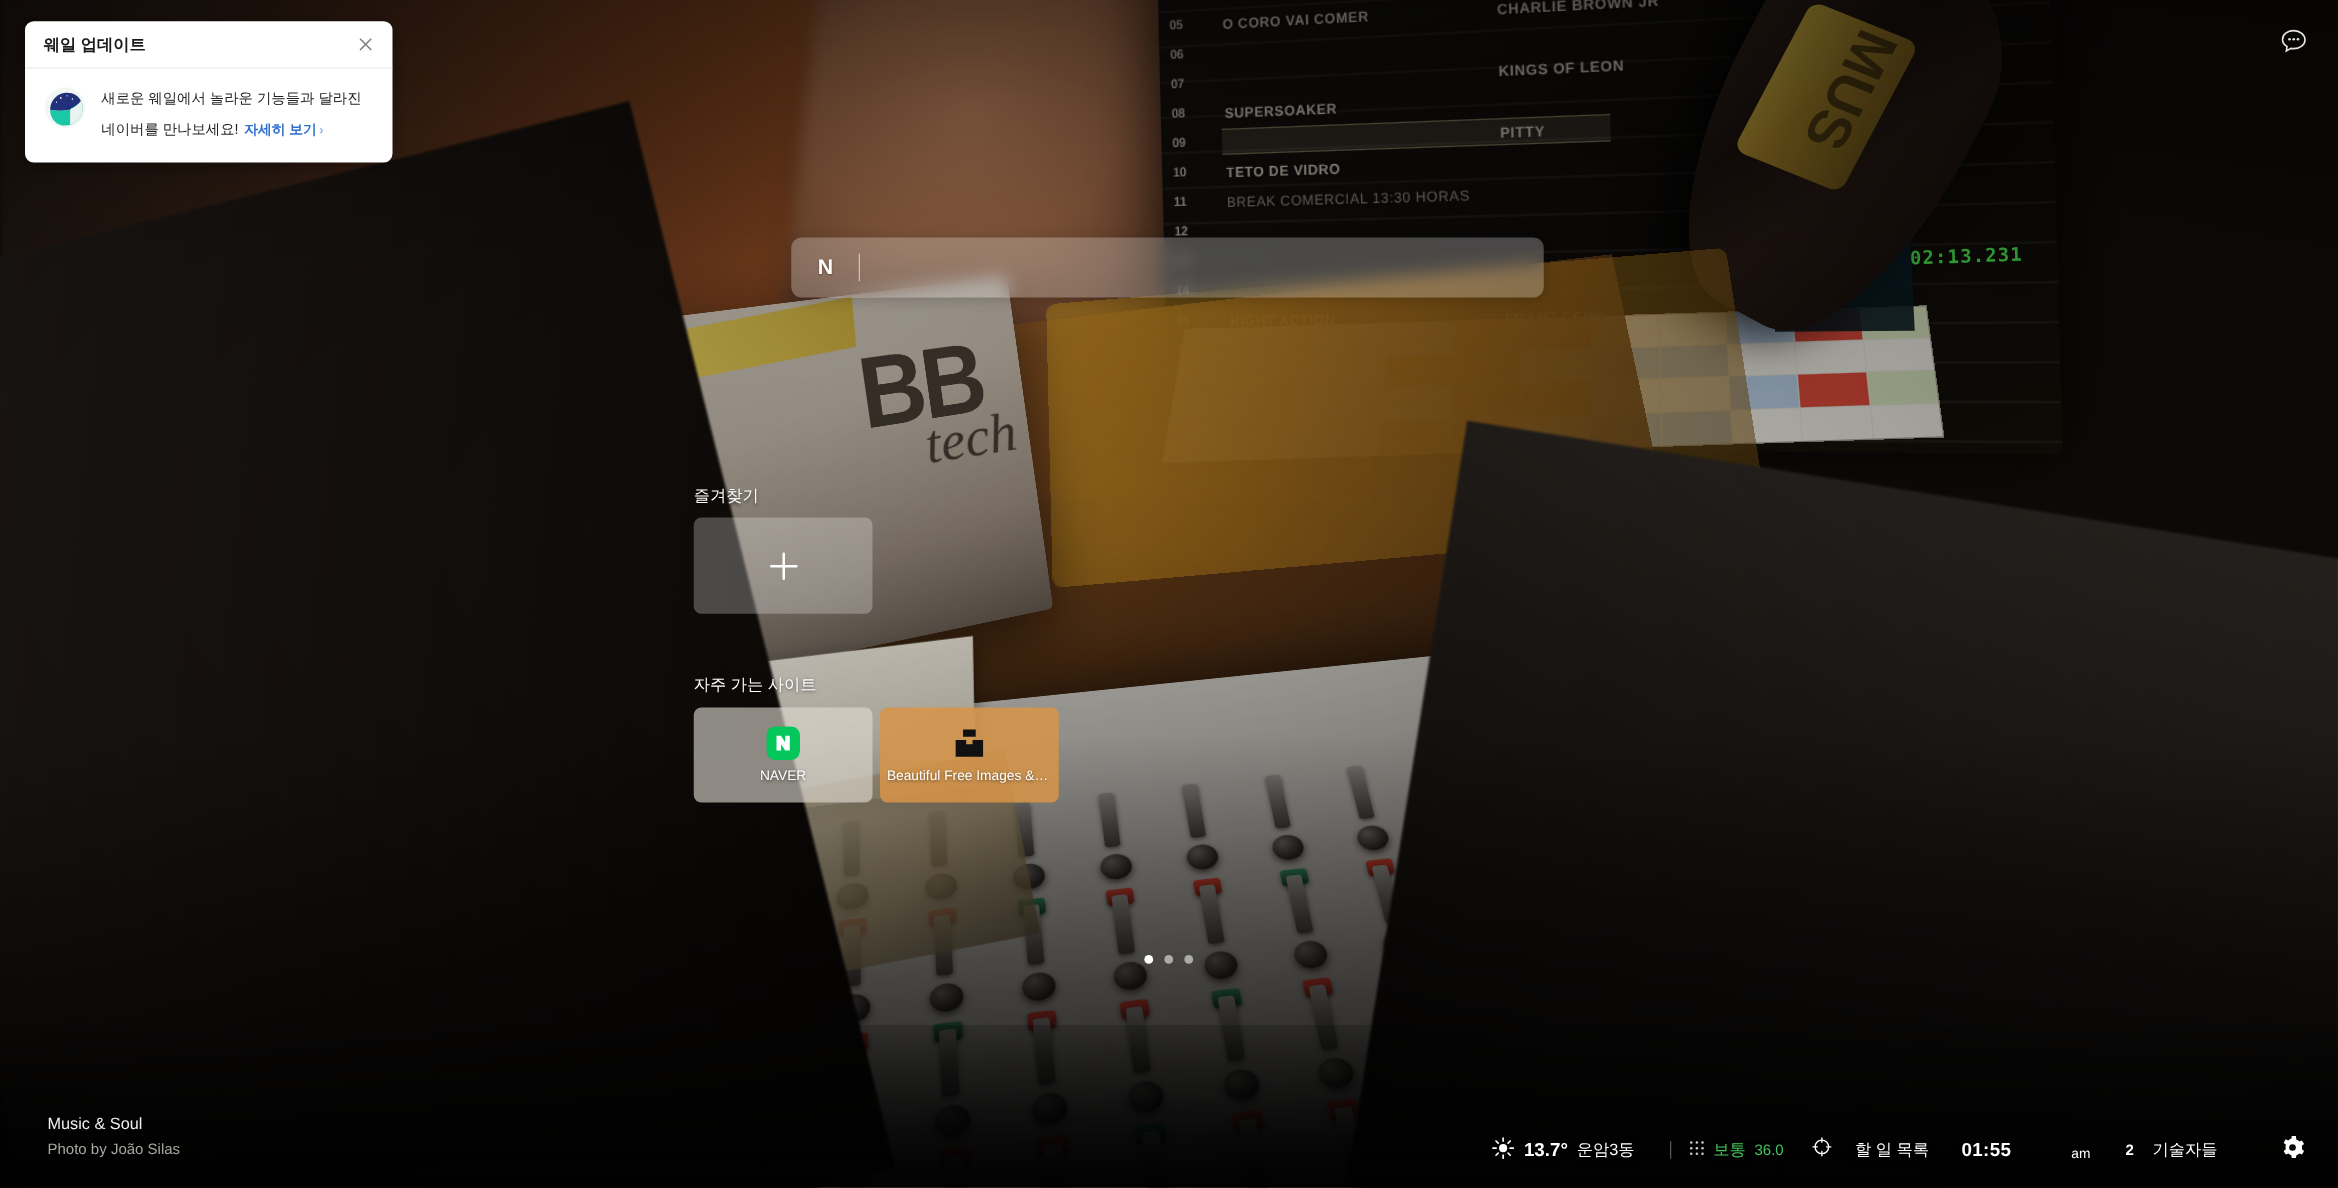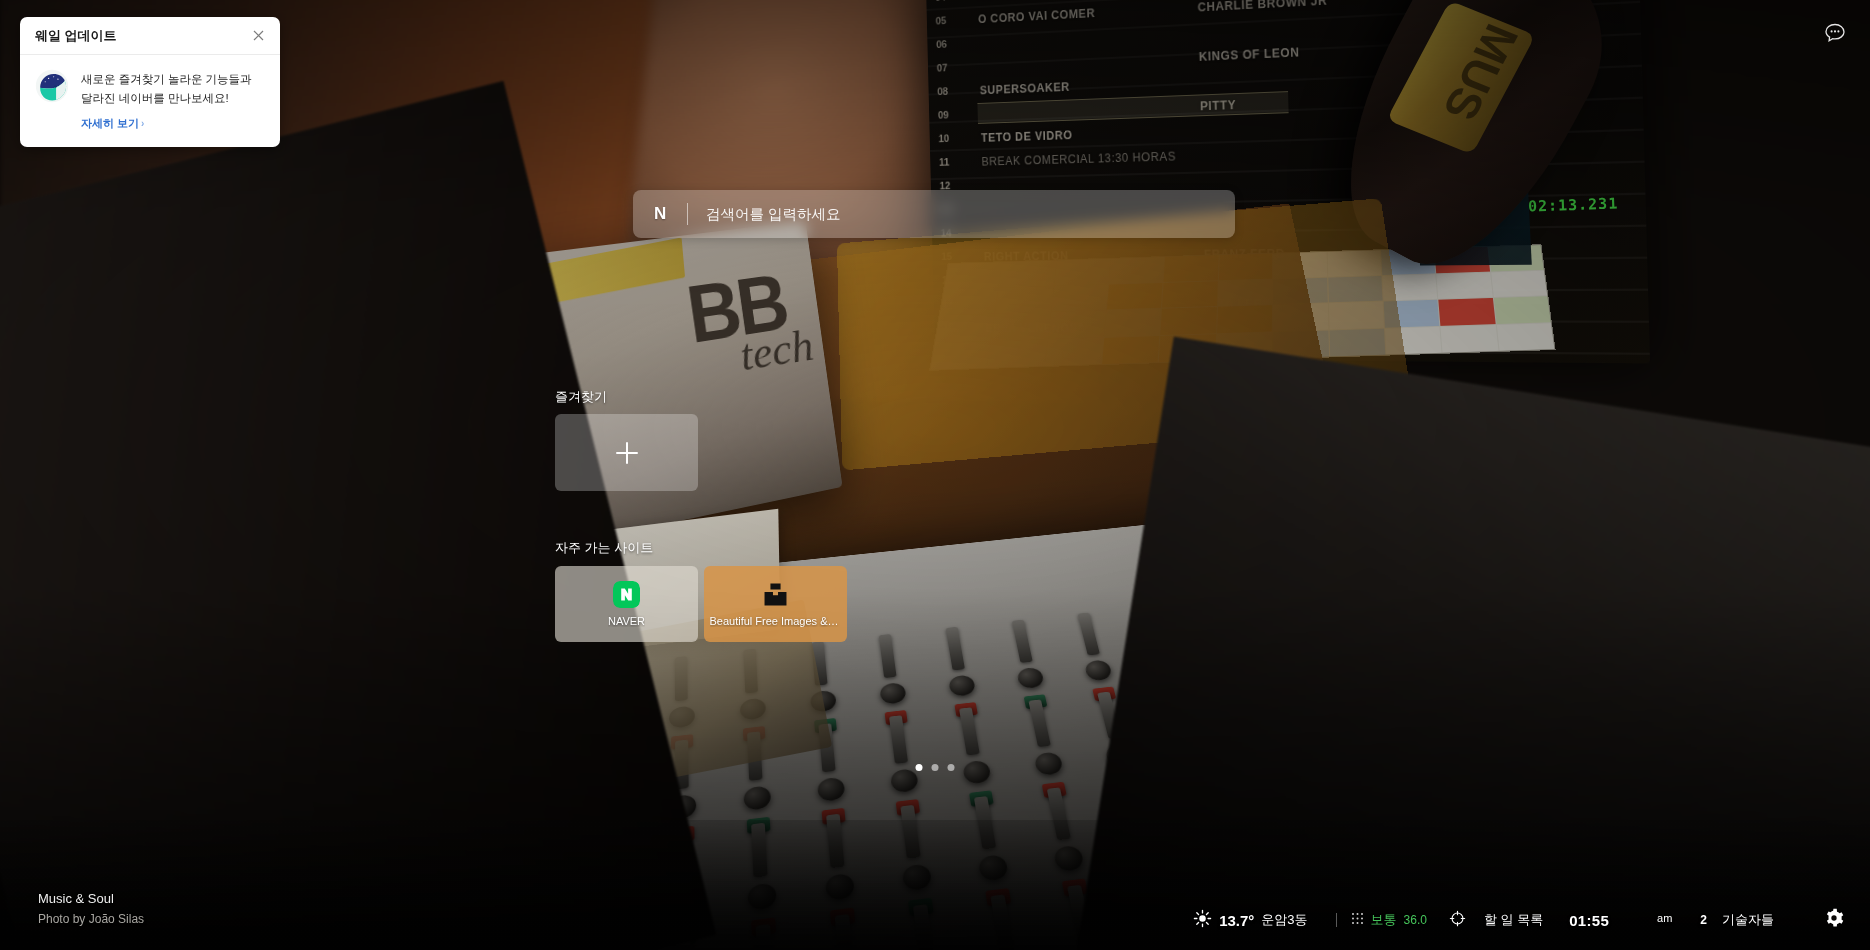--- a/index.html
+++ b/index.html
@@ -210,21 +210,21 @@
       radial-gradient(ellipse 120% 95% at 50% 45%, rgba(0,0,0,.08) 0%, rgba(0,0,0,.42) 62%, rgba(0,0,0,.72) 100%),
       linear-gradient(180deg, rgba(0,0,0,.30) 0%, rgba(0,0,0,.05) 22%, rgba(0,0,0,.06) 62%, rgba(0,0,0,.55) 92%, rgba(0,0,0,.80) 100%);
     pointer-events:none;
   }
 
   
   #ui { position:absolute; inset:0; }
 
   
   .notif {
-    position:absolute; left:20px; top:17px; width:260px;
+    position:absolute; left:20px; top:17px; width:294px;
     background:#ffffff; border-radius:7px;
     box-shadow:0 3px 14px rgba(0,0,0,.35);
     overflow:hidden;
   }
   .notif-head {
     height:38px; display:flex; align-items:center; justify-content:space-between;
     padding:0 12px 0 15px; border-bottom:1px solid #ebebeb;
   }
   .notif-title { font-size:13px; font-weight:bold; color:#1a1a1a; }
   .notif-close {
@@ -346,21 +346,21 @@
   .sb-weather { margin-right:14px; }
   .sb-temp { font-weight:bold; font-size:15px; }
   .sb-loc { font-size:13px; }
   .sb-sep { width:1px; height:14px; background:rgba(255,255,255,.35); margin:0 14px; }
   .sb-air-label { color:#46c45a; font-size:13px; }
   .sb-air-val { color:#46c45a; font-size:12px;text-align:center; }
   .sb-target { margin:0 18px 0 22px; cursor:pointer; }
   .sb-todo { margin-right:26px; }
   .sb-time { font-weight:bold; font-size:15px; margin-right:4px; letter-spacing:.3px; }
   .sb-ampm { font-size:11px; font-weight:normal; }
-  .sb-clock { display:flex; align-items:flex-start; margin-right:28px;gap:44px; }
+  .sb-clock { display:flex; align-items:flex-end; margin-right:28px;gap:44px; }
   .sb-count { font-weight:bold; font-size:12px; margin-right:8px; }
   .sb-gear { margin-left:50px; cursor:pointer; }
 </style>
 </head>
 <body>
 
 <div id="bg">
   <div class="bg-layer bg-wall"></div>
   <div class="bg-layer bg-arm"></div>
 
@@ -654,41 +654,40 @@
           <path d="M6 22c2 .6 6 1 11 1 7 0 14-4 18-9 1 2 1.6 4.3 1.6 6.6C36.6 29.7 29.2 37 20.2 37 12.4 37 6 30.9 6 22z" fill="#19c8a6"></path>
           <path d="M20.2 37c9 0 16.4-7.3 16.4-16.4 0-2.3-.6-4.6-1.6-6.6-2.4 3-6.1 5.8-10.2 7.5V37z" fill="#e8f2f0"></path>
           <circle cx="24" cy="20.5" r="1.5" fill="#15306e"></circle>
           <circle cx="16" cy="11" r=".8" fill="#fff"></circle>
           <circle cx="22" cy="9" r=".6" fill="#fff"></circle>
           <circle cx="27" cy="12" r=".7" fill="#fff"></circle>
           <circle cx="12" cy="15" r=".6" fill="#fff"></circle>
         </svg>
       </span>
       <span class="notif-text">
-        <span class="notif-msg">새로운 즐겨찾기 놀라운 기능들과 달라진 네이버를 만나보세요!</span>
+        <span class="notif-msg">새로운 웨일에서 놀라운 기능들과 달라진 네이버를 만나보세요!</span>
         <a class="notif-link">
           <span>자세히 보기</span><span class="chev">›</span>
         </a>
       </span>
     </div>
   </div>
 
   <span class="feedback-icon">
     <svg width="26" height="26" viewBox="0 0 26 26" aria-hidden="true">
       <path d="M13 4.5c-5 0-9 3.1-9 7 0 2.3 1.4 4.3 3.6 5.6l-.5 3.6 3.6-2a11 11 0 0 0 2.3.2c5 0 9-3.1 9-7s-4-7.4-9-7.4z" fill="none" stroke="#ffffff" stroke-width="1.3"></path>
       <circle cx="9.6" cy="11.4" r="1.05" fill="#fff"></circle>
       <circle cx="13" cy="11.4" r="1.05" fill="#fff"></circle>
       <circle cx="16.4" cy="11.4" r="1.05" fill="#fff"></circle>
     </svg>
   </span>
 
   <div class="searchbar">
     <span class="search-n">N</span>
     <span class="search-div"></span>
-    <input class="search-input" type="text" placeholder="검색어를 입력하세요" style="">
   </div>
 
   <div class="section-label" id="fav-label">즐겨찾기</div>
   <div class="add-tile">
     <span class="add-plus"></span>
   </div>
 
   <div class="section-label" id="freq-label">자주 가는 사이트</div>
   <div class="shortcuts">
 

